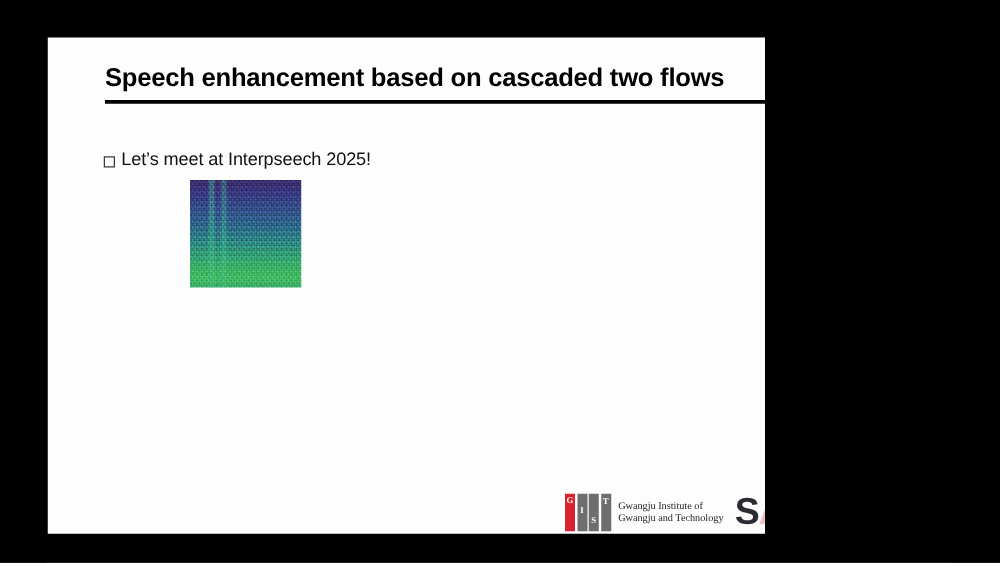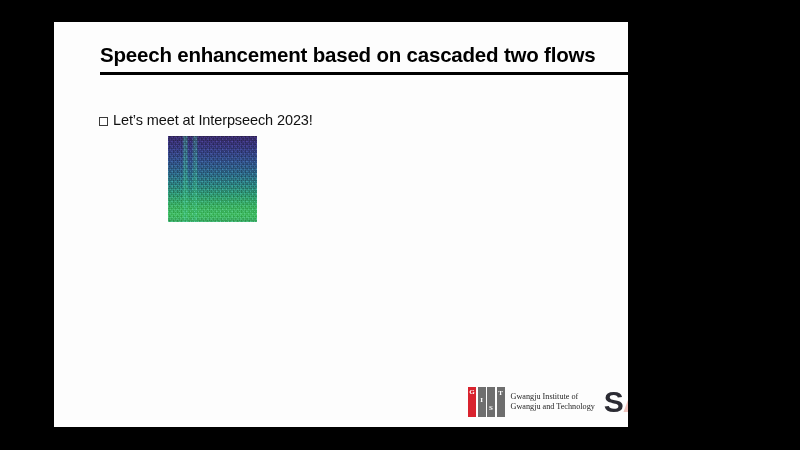--- a/index.html
+++ b/index.html
@@ -19,26 +19,25 @@
     position: relative;
     width: 800px;
     height: 450px;
     background: #000000;
   }
 
   
   #slide {
     position: absolute;
     left: 38px;
-    top: 22px;
+    top: 30px;
     width: 574px;
     height: 405px;
     background: #fdfdfd;
     overflow: hidden;
-    margin-left: 16px;
   }
 
   
   #title-block {
     position: absolute;
     left: 46px;
     top: 20px;
     width: 640px;
   }
   #slide-title {
@@ -258,21 +257,21 @@
 
   <div id="slide">
 
     <div id="title-block">
       <div id="slide-title">Speech enhancement based on cascaded two flows</div>
       <div id="title-rule"></div>
     </div>
 
     <div id="bullet-row">
       <span id="bullet-marker"></span>
-      <span id="bullet-text">Let’s meet at Interpseech 2023!</span>
+      <span id="bullet-text">Let’s meet at Interpseech 2025!</span>
     </div>
 
     <div id="spectrogram">
       <div class="noise-a"></div>
       <div class="noise-b"></div>
       <div class="noise-c"></div>
     </div>
 
 
     <div id="footer-logos">

